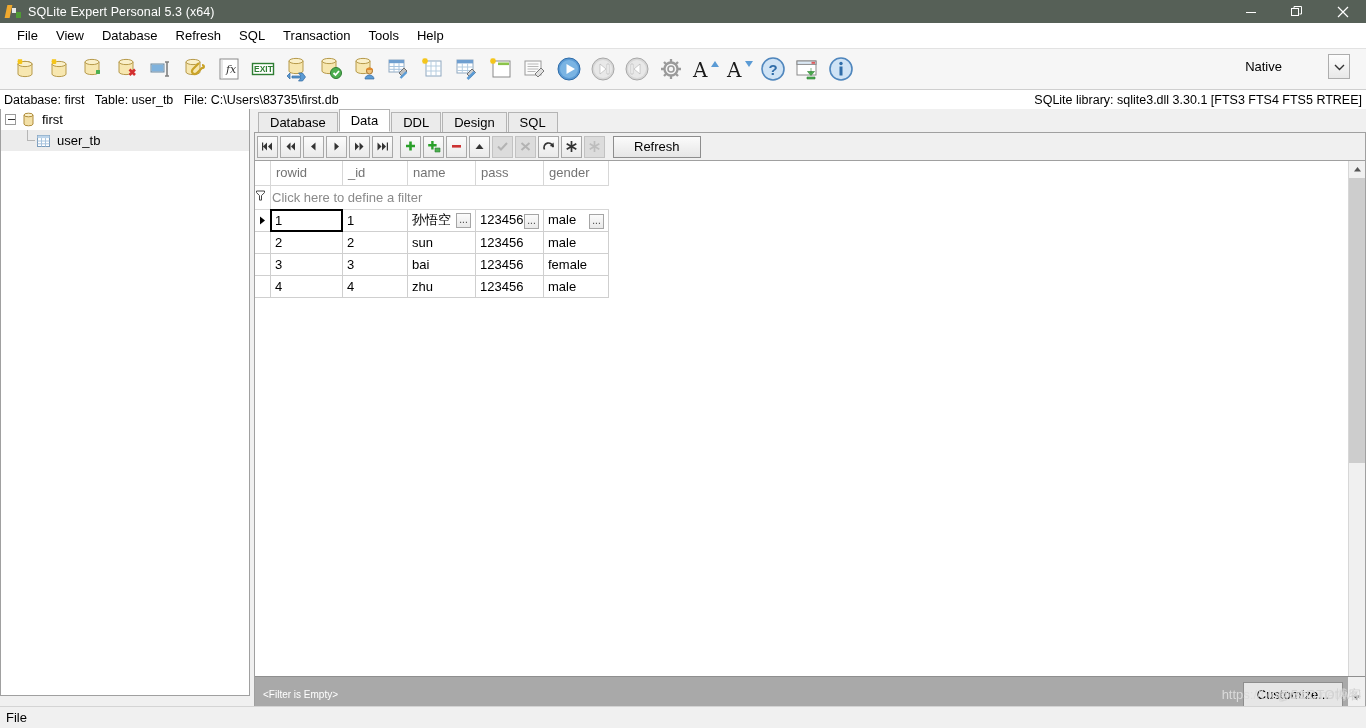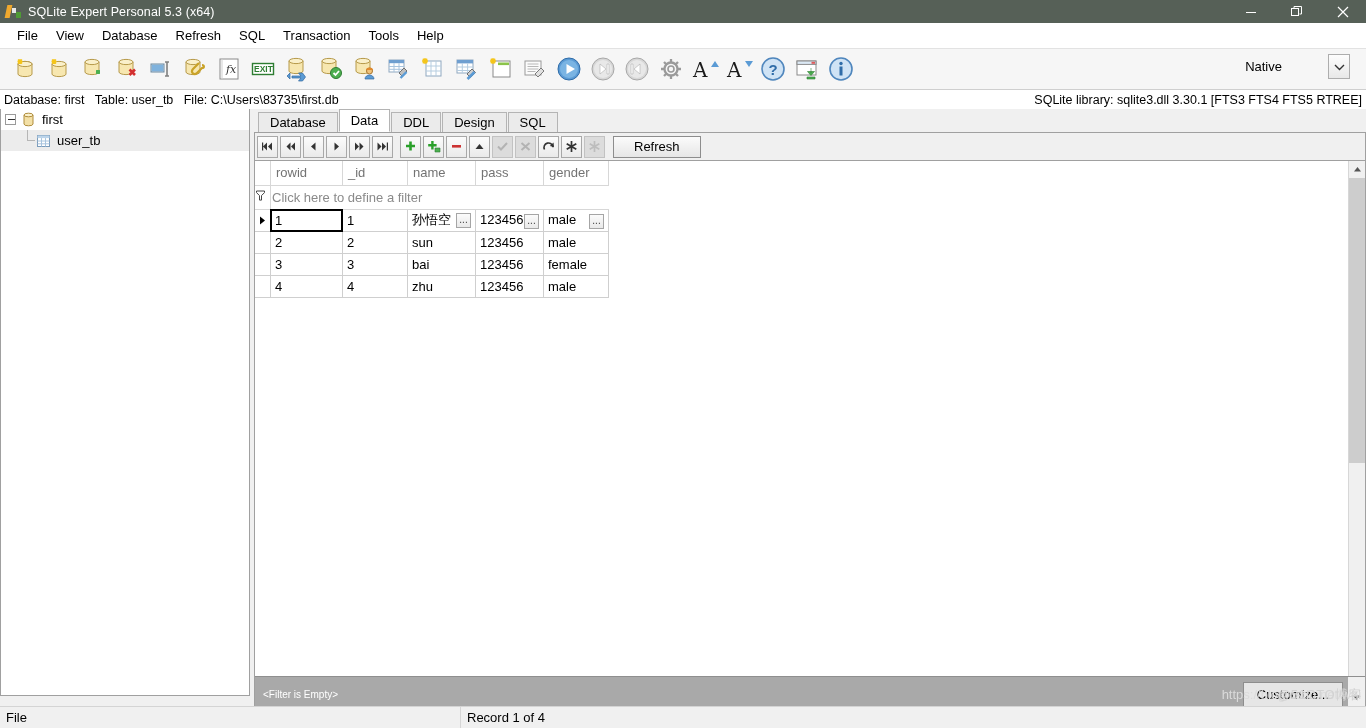--- a/index.html
+++ b/index.html
@@ -633,14 +633,13 @@
     </div>
   </div>
 </div>
 
 <div id="watermark">
   <span>https://blog.csdn.net/wei</span><span class="wm2">@51CTO博客</span>
 </div>
 
 <div id="statusbar">
   <div class="sb-cell" id="sb-ready">File</div>
-  <div class="sb-cell" id="sb-record">Record 1 of 4</div>
 </div>
 
 </body></html>

